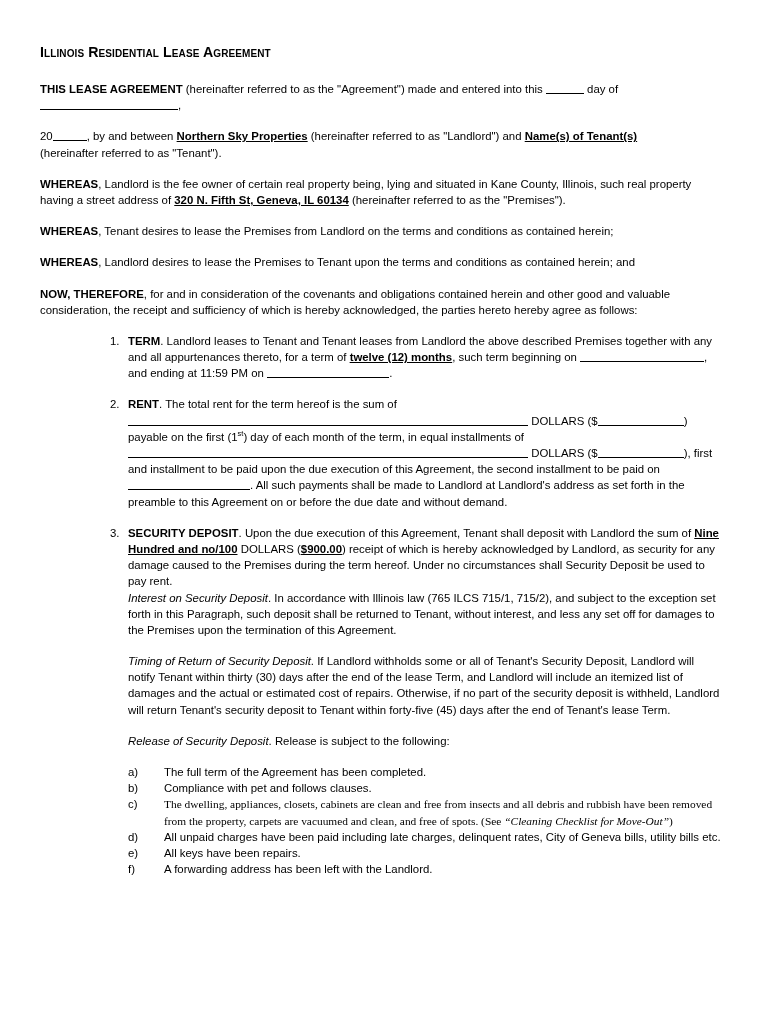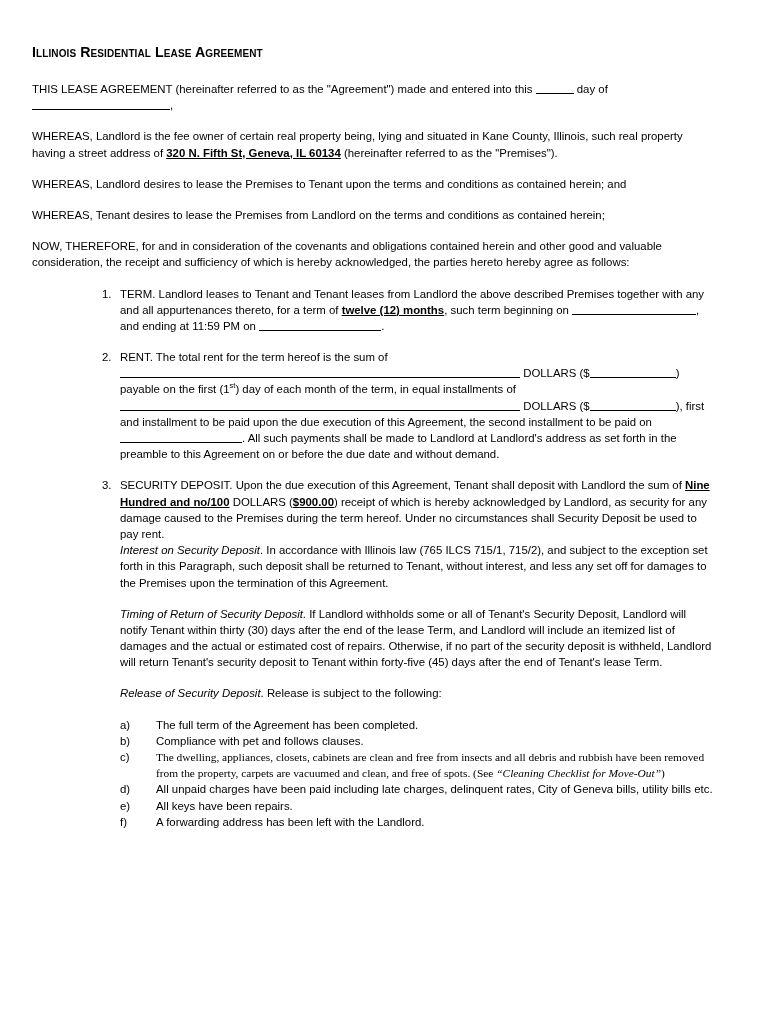--- a/index.html
+++ b/index.html
@@ -20,21 +20,21 @@
   .page {
     position: relative;
     width: 770px;
     height: 1024px;
     padding: 0;
     box-sizing: border-box;
     overflow: hidden;
   }
   .doc-body {
     position: absolute;
-    left: 32px;
+    left: 40px;
     top: 44px;
     width: 684px;
   }
 
   
   .doc-title {
     font-weight: bold;
     font-size: 14.2px;
     font-variant: small-caps;
     letter-spacing: 0.1px;
@@ -44,21 +44,21 @@
 
   
   p.para {
     margin: 0 0 15px 0;
     text-align: left;
   }
   p.tight {
     margin-bottom: 0;
   }
 
-  .b { font-weight: normal; }
+  .b { font-weight: bold; }
   .i { font-style: italic; }
   .bu { font-weight: bold; text-decoration: underline; }
 
   .witnesseth {
     font-weight: bold;
     letter-spacing: 2.2px;
     margin: 0 0 20px 0;
   }
 
   
@@ -137,27 +137,28 @@
 </head>
 <body>
 
 <div class="page">
   <div class="doc-body">
 
     <h1 class="doc-title">Illinois Residential Lease Agreement</h1>
 
     <p class="para"><span class="b">THIS LEASE AGREEMENT</span><span> (hereinafter referred to as the "Agreement") made and entered into this </span><span class="blank blank-sm"></span><span> day of </span><span class="blank blank-lg"></span><span>,</span></p>
 
+    <p class="para"><span>20</span><span class="blank blank-xs"></span><span>, by and between </span><span class="bu">Northern Sky Properties</span><span> (hereinafter referred to as "Landlord") and </span><span class="bu">Name(s) of Tenant(s)</span><br><span>(hereinafter referred to as "Tenant").</span></p>
 
 
     <p class="para"><span class="b">WHEREAS</span><span>, Landlord is the fee owner of certain real property being, lying and situated in Kane County, Illinois, such real property having a street address of </span><span class="bu">320 N. Fifth St, Geneva, IL 60134</span><span> (hereinafter referred to as the "Premises").</span></p>
 
+    <p class="para"><span class="b">WHEREAS</span><span>, Tenant desires to lease the Premises from Landlord on the terms and conditions as contained herein;</span></p>
+
     <p class="para"><span class="b">WHEREAS</span><span>, Landlord desires to lease the Premises to Tenant upon the terms and conditions as contained herein; and</span></p>
-
-    <p class="para"><span class="b">WHEREAS</span><span>, Tenant desires to lease the Premises from Landlord on the terms and conditions as contained herein;</span></p>
 
     <p class="para"><span class="b">NOW, THEREFORE</span><span>, for and in consideration of the covenants and obligations contained herein and other good and valuable consideration, the receipt and sufficiency of which is hereby acknowledged, the parties hereto hereby agree as follows:</span></p>
 
     <ol class="clauses">
 
       <li>
         <span class="clause-num">1.</span>
         <span class="clause-body"><span class="b">TERM</span><span>.  Landlord leases to Tenant and Tenant leases from Landlord the above described Premises together with any and all appurtenances thereto, for a term of </span><span class="bu">twelve (12) months</span><span>, such term beginning on </span><span class="blank blank-date"></span><span>, and ending at 11:59 PM on </span><span class="blank blank-mid"></span><span>.</span></span>
       </li>
 

